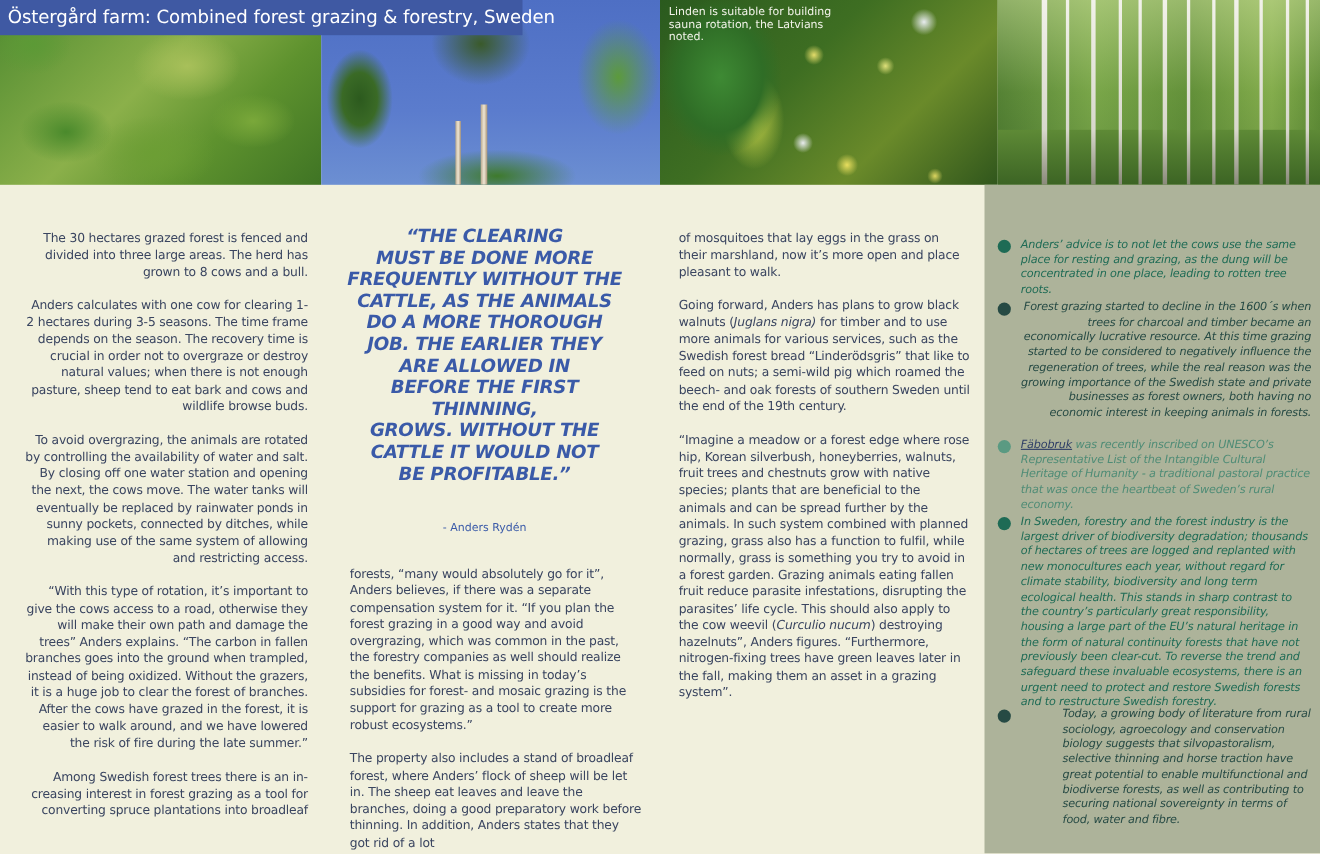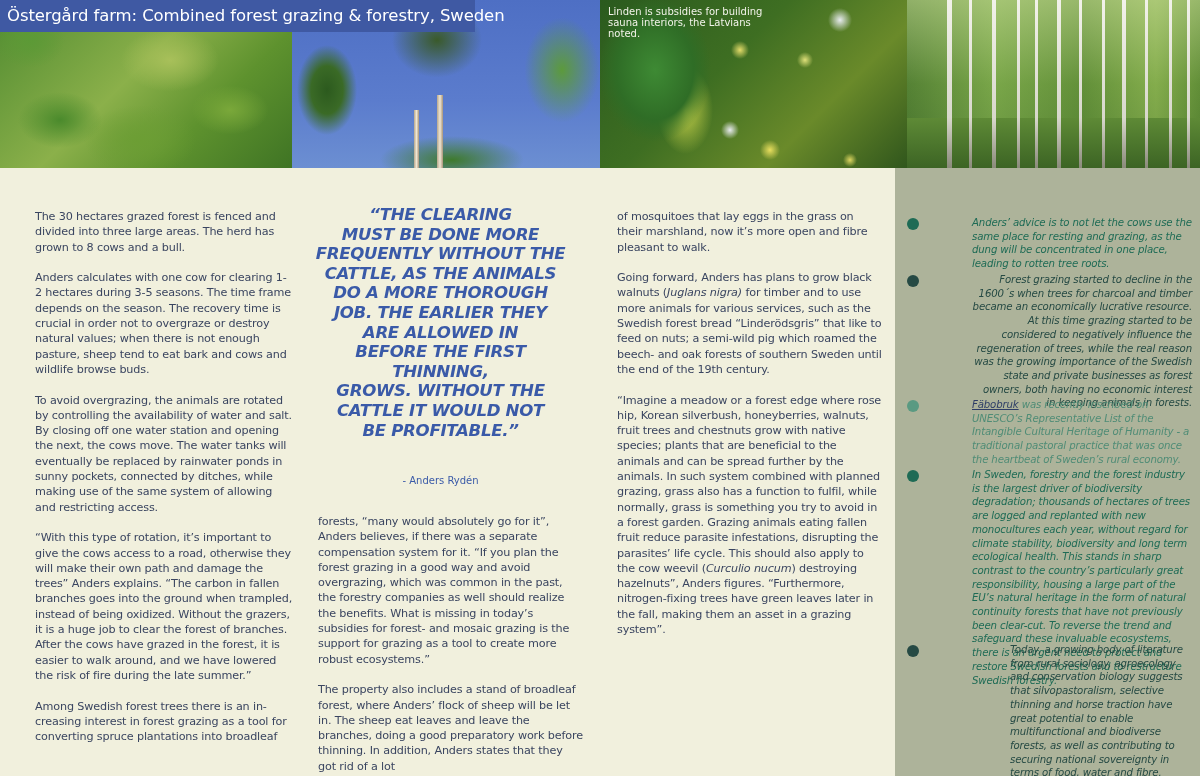--- a/index.html
+++ b/index.html
@@ -44,31 +44,31 @@
       linear-gradient(90deg, #4c7a30 0%, #7aa84a 30%, #5d8c36 60%, #87b04e 85%, #5c8a34 100%);
   }
   .photo-4 .birch { position: absolute; top: 0; bottom: 0; width: 4px; background: linear-gradient(180deg,#f2f2ea,#d8d8cc 70%,#8a8a7a); }
   .photo-4 .ground { position: absolute; left: 0; right: 0; bottom: 0; height: 50px; background: linear-gradient(180deg, #5e8a36, #3c6424); }
 
   .title-bar { position: absolute; left: 0; top: 0; height: 32px; width: 475px; background: #3f59a3; color: #ffffff; font-family: "DejaVu Sans", sans-serif; font-size: 16.5px; line-height: 32px; padding-left: 7px; letter-spacing: -0.1px; white-space: nowrap; }
   .photo-caption { position: absolute; left: 608px; top: 6px; color: #f3f4ea; font-size: 10px; line-height: 11px; width: 160px; }
 
   .col { position: absolute; font-size: 11.2px; line-height: 15.3px; color: #3a4560; letter-spacing: -0.15px; }
   .col p { margin-bottom: 15.3px; }
-  .col-1 { left: 35px; top: 209px; width: 258px; }
+  .col-1 { left: 22px; top: 209px; width: 258px; text-align: right; }
   .col-2 { left: 318px; top: 514px; width: 265px; }
   .col-3 { left: 617px; top: 209px; width: 265px; }
   .col i { font-style: italic; }
 
   .quote { position: absolute; left: 308px; top: 205px; width: 265px; text-align: center; color: #3a5aa8; font-family: "DejaVu Sans", sans-serif; font-weight: bold; font-style: italic; font-size: 16.6px; line-height: 19.6px; letter-spacing: -0.3px; }
   .quote-line { display: block; white-space: nowrap; font-style: italic; }
   .quote-attr { position: absolute; left: 308px; top: 475px; width: 265px; text-align: center; color: #3a5aa8; font-size: 10px; }
 
   .sidebar { position: absolute; left: 895px; top: 168px; width: 305px; height: 608px; background: #adb39a; }
-  .side-item { position: absolute; left: 12px; width: 285px; display: flex; gap: 44px; }
+  .side-item { position: absolute; left: 12px; width: 285px; display: flex; }
   .bullet { width: 12px; height: 12px; border-radius: 50%; flex: 0 0 12px; margin-top: 2px; margin-right: 9px; }
   .side-text { font-style: italic; font-size: 10.2px; line-height: 13.7px; letter-spacing: -0.15px; }
   .side-text u { text-decoration: underline; text-align: right; }
 </style>
 </head>
 <body>
 
 <div class="photo-strip">
   <div class="photo photo-1"></div>
   <div class="photo photo-2">
@@ -87,21 +87,21 @@
     <div class="birch" style="left:172px;width:3px;"></div>
     <div class="birch" style="left:195px;width:3px;"></div>
     <div class="birch" style="left:215px;width:4px;"></div>
     <div class="birch" style="left:238px;width:3px;"></div>
     <div class="birch" style="left:262px;width:3px;"></div>
     <div class="birch" style="left:280px;width:3px;"></div>
   </div>
 </div>
 
 <div class="title-bar">Östergård farm: Combined forest grazing &amp; forestry, Sweden</div>
-<div class="photo-caption">Linden is subsidies for building sauna interiors, the Latvians noted.</div>
+<div class="photo-caption">Linden is suitable for building sauna rotation, the Latvians noted.</div>
 
 <div class="col col-1">
   <p>The 30 hectares grazed forest is fenced and divid­ed into three large areas. The herd has grown to 8 cows and a bull.</p>
   <p>Anders calculates with one cow for clearing 1-2 hectares during 3-5 seasons. The time frame depends on the season. The recovery time is cru­cial in order not to overgraze or destroy natural values; when there is not enough pasture, sheep tend to eat bark and cows and wildlife browse buds.</p>
   <p>To avoid overgrazing, the animals are rotated by controlling the availability of water and salt. By closing off one water station and opening the next, the cows move. The water tanks will even­tually be replaced by rainwater ponds in sunny pockets, connected by ditches, while making use of the same system of allowing and restricting access.</p>
   <p>“With this type of rotation, it’s important to give the cows access to a road, otherwise they will make their own path and damage the trees” Anders explains. “The carbon in fallen branches goes into the ground when trampled, instead of being oxidized. Without the grazers, it is a huge job to clear the forest of branches. After the cows have grazed in the forest, it is easier to walk around, and we have lowered the risk of fire during the late summer.”</p>
   <p>Among Swedish forest trees there is an in­creasing interest in forest grazing as a tool for converting spruce plantations into broadleaf</p>
 </div>
 
 <div class="quote">
@@ -119,21 +119,21 @@
   <span class="quote-line">BE PROFITABLE.”</span>
 </div>
 <div class="quote-attr">- Anders Rydén</div>
 
 <div class="col col-2">
   <p>forests, “many would absolutely go for it”, Anders believes, if there was a separate compensation system for it. “If you plan the forest grazing in a good way and avoid overgrazing, which was common in the past, the forestry companies as well should realize the benefits. What is missing in today’s subsidies for forest- and mosaic grazing is the support for grazing as a tool to create more robust ecosystems.”</p>
   <p>The property also includes a stand of broadleaf forest, where Anders’ flock of sheep will be let in. The sheep eat leaves and leave the branches, doing a good preparatory work before thinning. In addition, Anders states that they got rid of a lot</p>
 </div>
 
 <div class="col col-3">
-  <p>of mosquitoes that lay eggs in the grass on their marshland, now it’s more open and fibre pleasant to walk.</p>
+  <p>of mosquitoes that lay eggs in the grass on their marshland, now it’s more open and place pleasant to walk.</p>
   <p><span>Going forward, Anders has plans to grow black walnuts (</span><i>Juglans nigra)</i><span> for timber and to use more animals for various services, such as the Swedish forest bread “Linderödsgris” that like to feed on nuts; a semi-wild pig which roamed the beech- and oak forests of southern Sweden until the end of the 19th century.</span></p>
   <p><span>“Imagine a meadow or a forest edge where rose hip, Korean silverbush, honeyberries, walnuts, fruit trees and chestnuts grow with native species; plants that are beneficial to the animals and can be spread further by the animals. In such system combined with planned grazing, grass also has a function to fulfil, while normally, grass is some­thing you try to avoid in a forest garden. Grazing animals eating fallen fruit reduce parasite infes­tations, disrupting the parasites’ life cycle. This should also apply to the cow weevil (</span><i>Curculio nucum</i><span>) destroying hazelnuts”, Anders figures. “Furthermore, nitrogen-fixing trees have green leaves later in the fall, making them an asset in a grazing system”.</span></p>
 </div>
 
 <div class="sidebar">
   <div class="side-item" style="top:48px;">
     <span class="bullet" style="background:#1e6b55;"></span>
     <span class="side-text" style="color:#1e6b55;">Anders’ advice is to not let the cows use the same place for resting and grazing, as the dung will be concentrat­ed in one place, leading to rotten tree roots.</span>
   </div>
   <div class="side-item" style="top:105px;text-align:right;">

